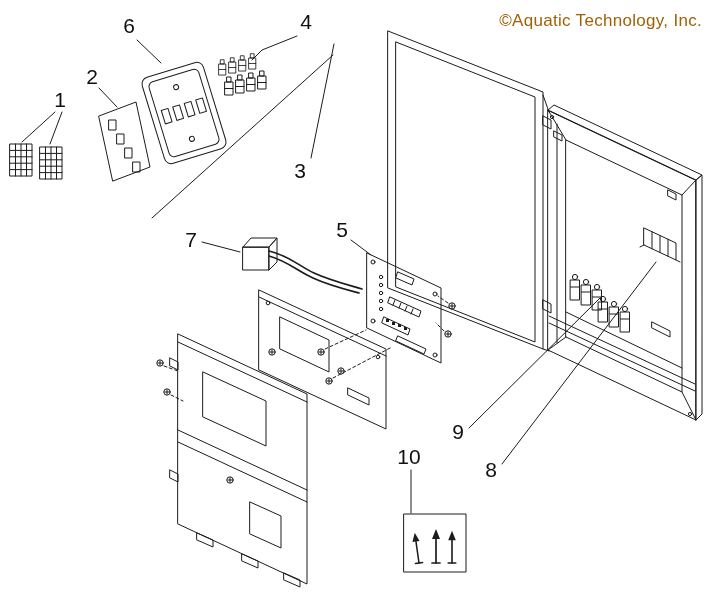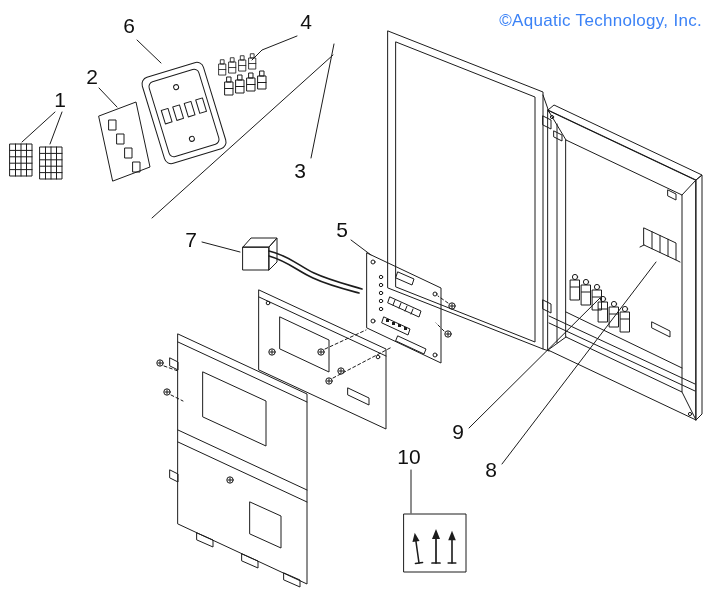--- a/index.html
+++ b/index.html
@@ -1,18 +1,18 @@
 <!DOCTYPE html>
 <html><head>
 <meta charset="utf-8">
 <style>
   html,body{margin:0;padding:0;background:#fff;}
   .stage{position:relative;width:720px;height:595px;background:#fff;overflow:hidden;
          font-family:"Liberation Sans",sans-serif;}
-  .watermark{position:absolute;top:11px;right:18px;font-size:17px;color:#3b82f6;
+  .watermark{position:absolute;top:11px;right:18px;font-size:17px;color:#a16207;
              letter-spacing:.3px;font-family:"Liberation Sans",sans-serif;}
   svg{position:absolute;left:0;top:0;}
   .s{fill:none;stroke:#1c1c1c;stroke-width:1;stroke-linejoin:round;stroke-linecap:round;}
   .w2{stroke-width:1.7;}
   .f{fill:#1c1c1c;stroke:none;}
   .dash{stroke-dasharray:3 2.6;}
   .lbl{font-family:"Liberation Sans",sans-serif;font-size:21px;fill:#101010;text-anchor:middle;}
 </style>
 </head>
 <body>

